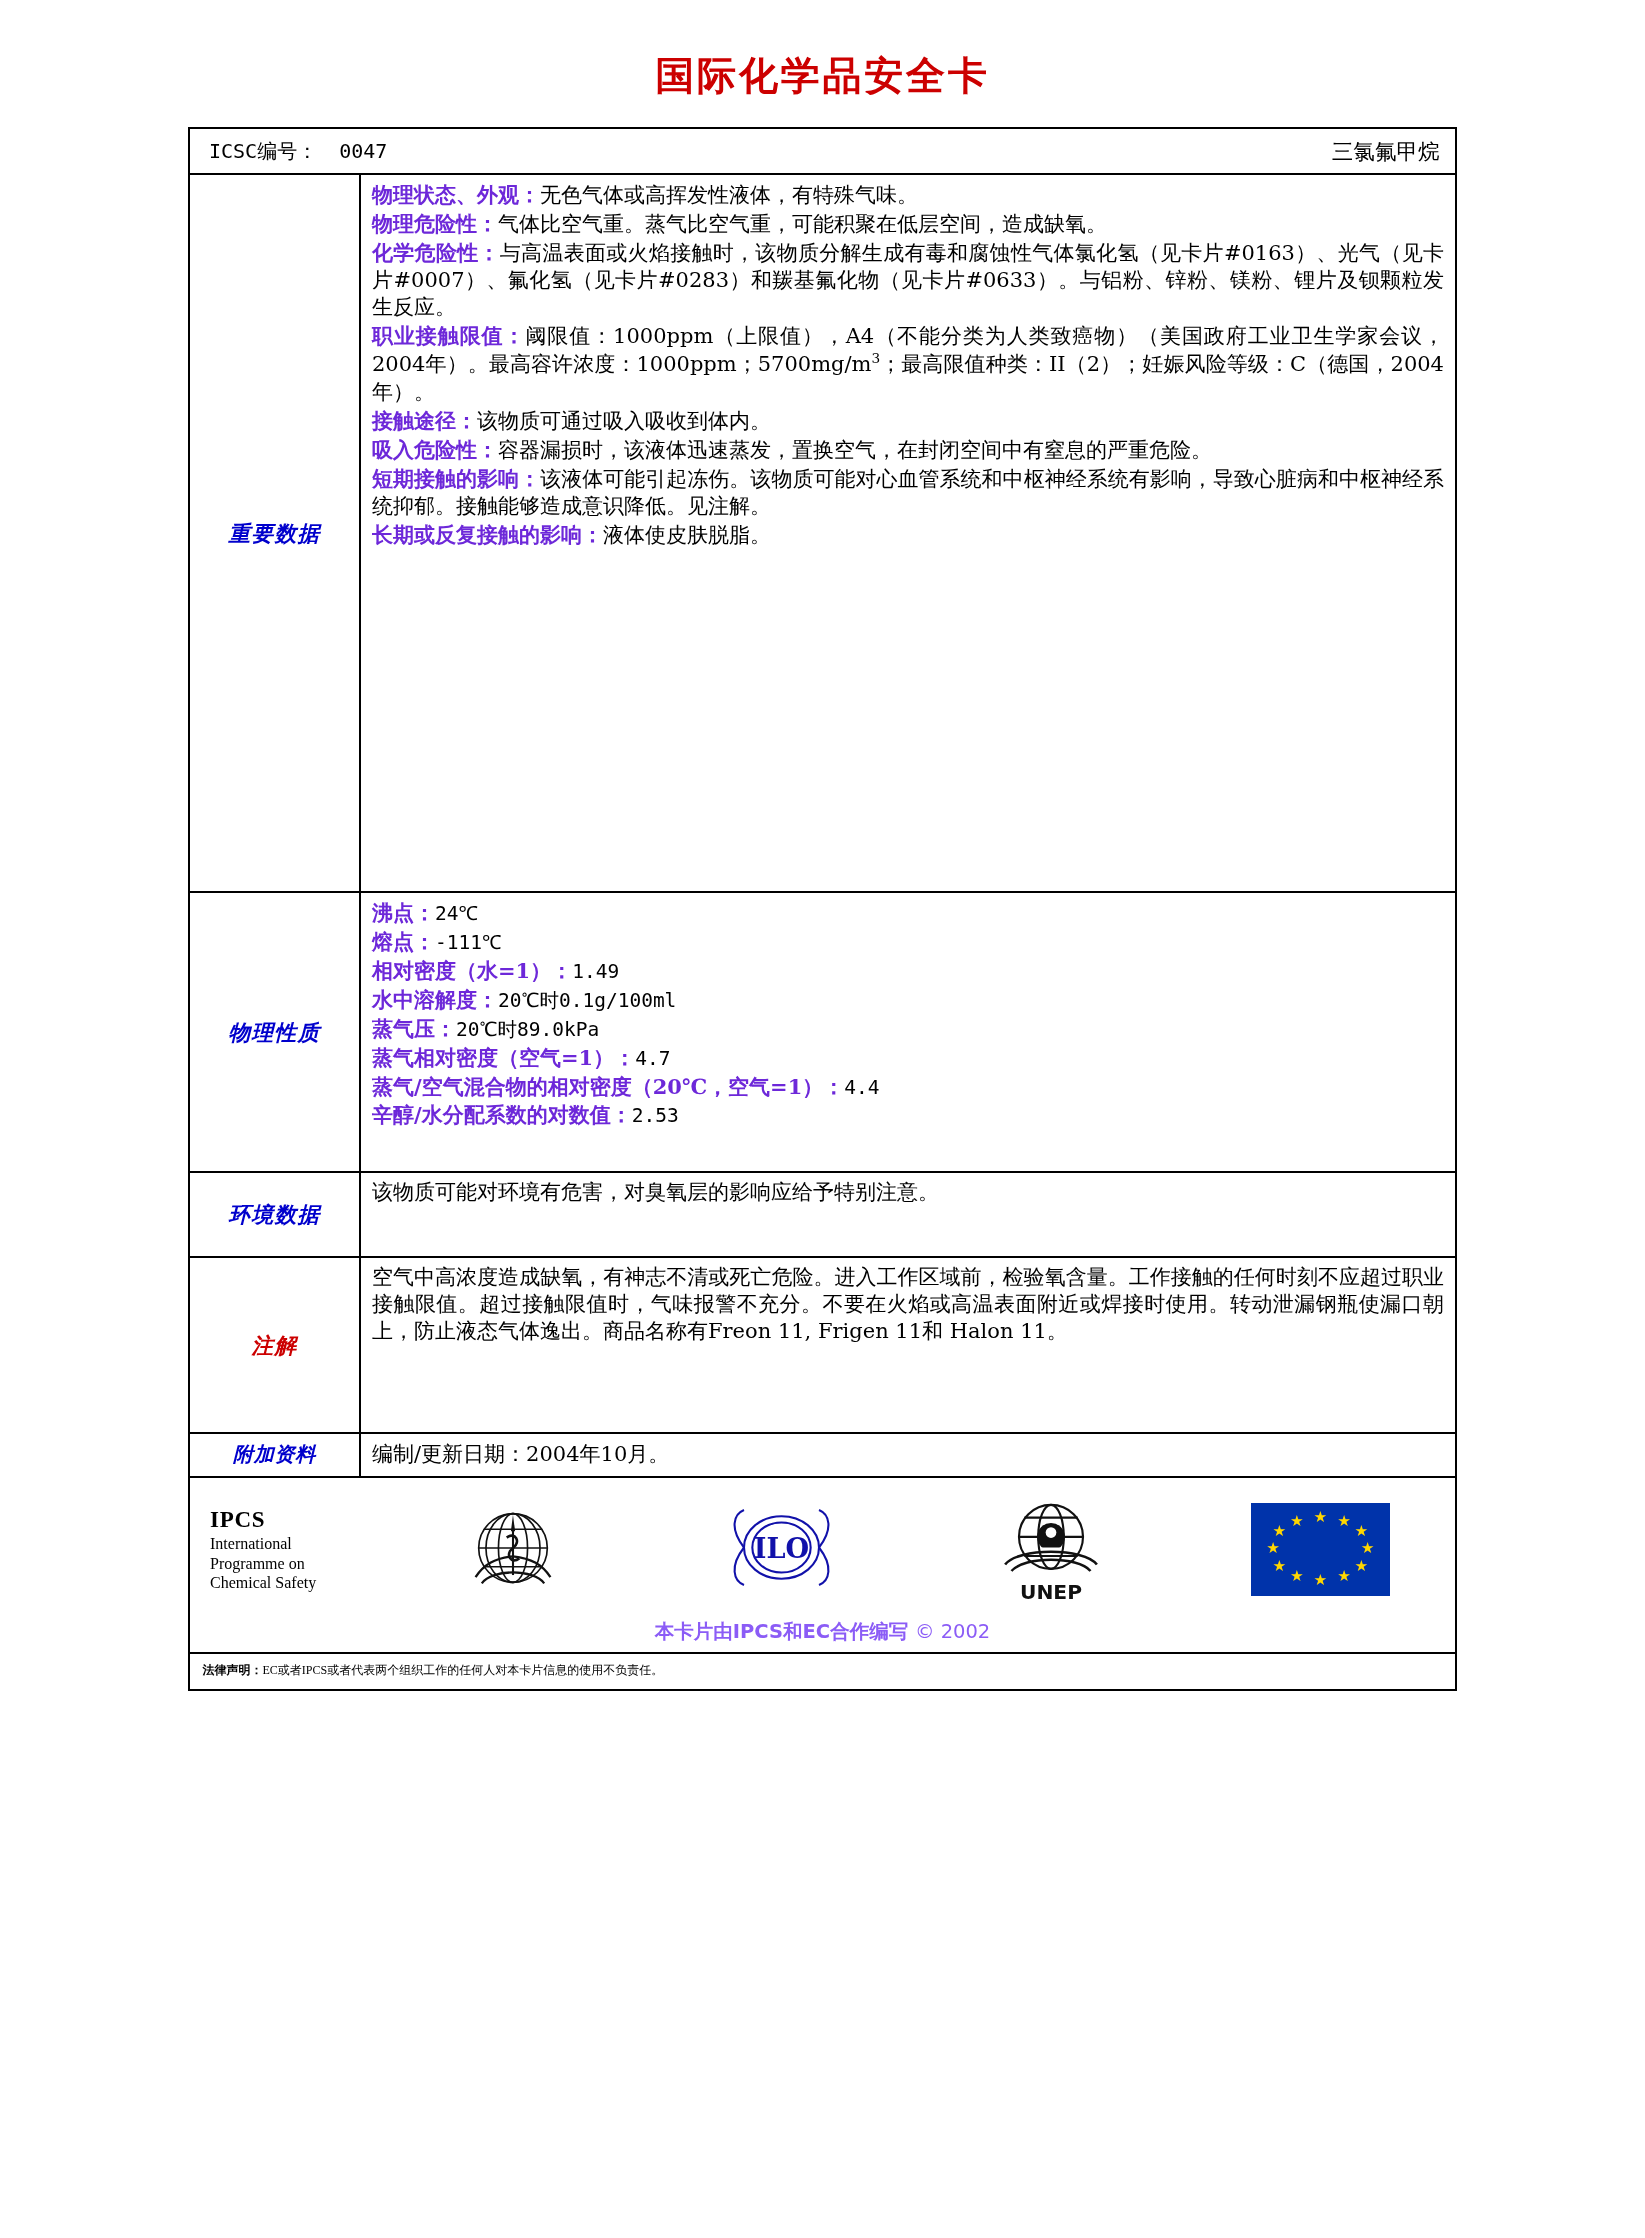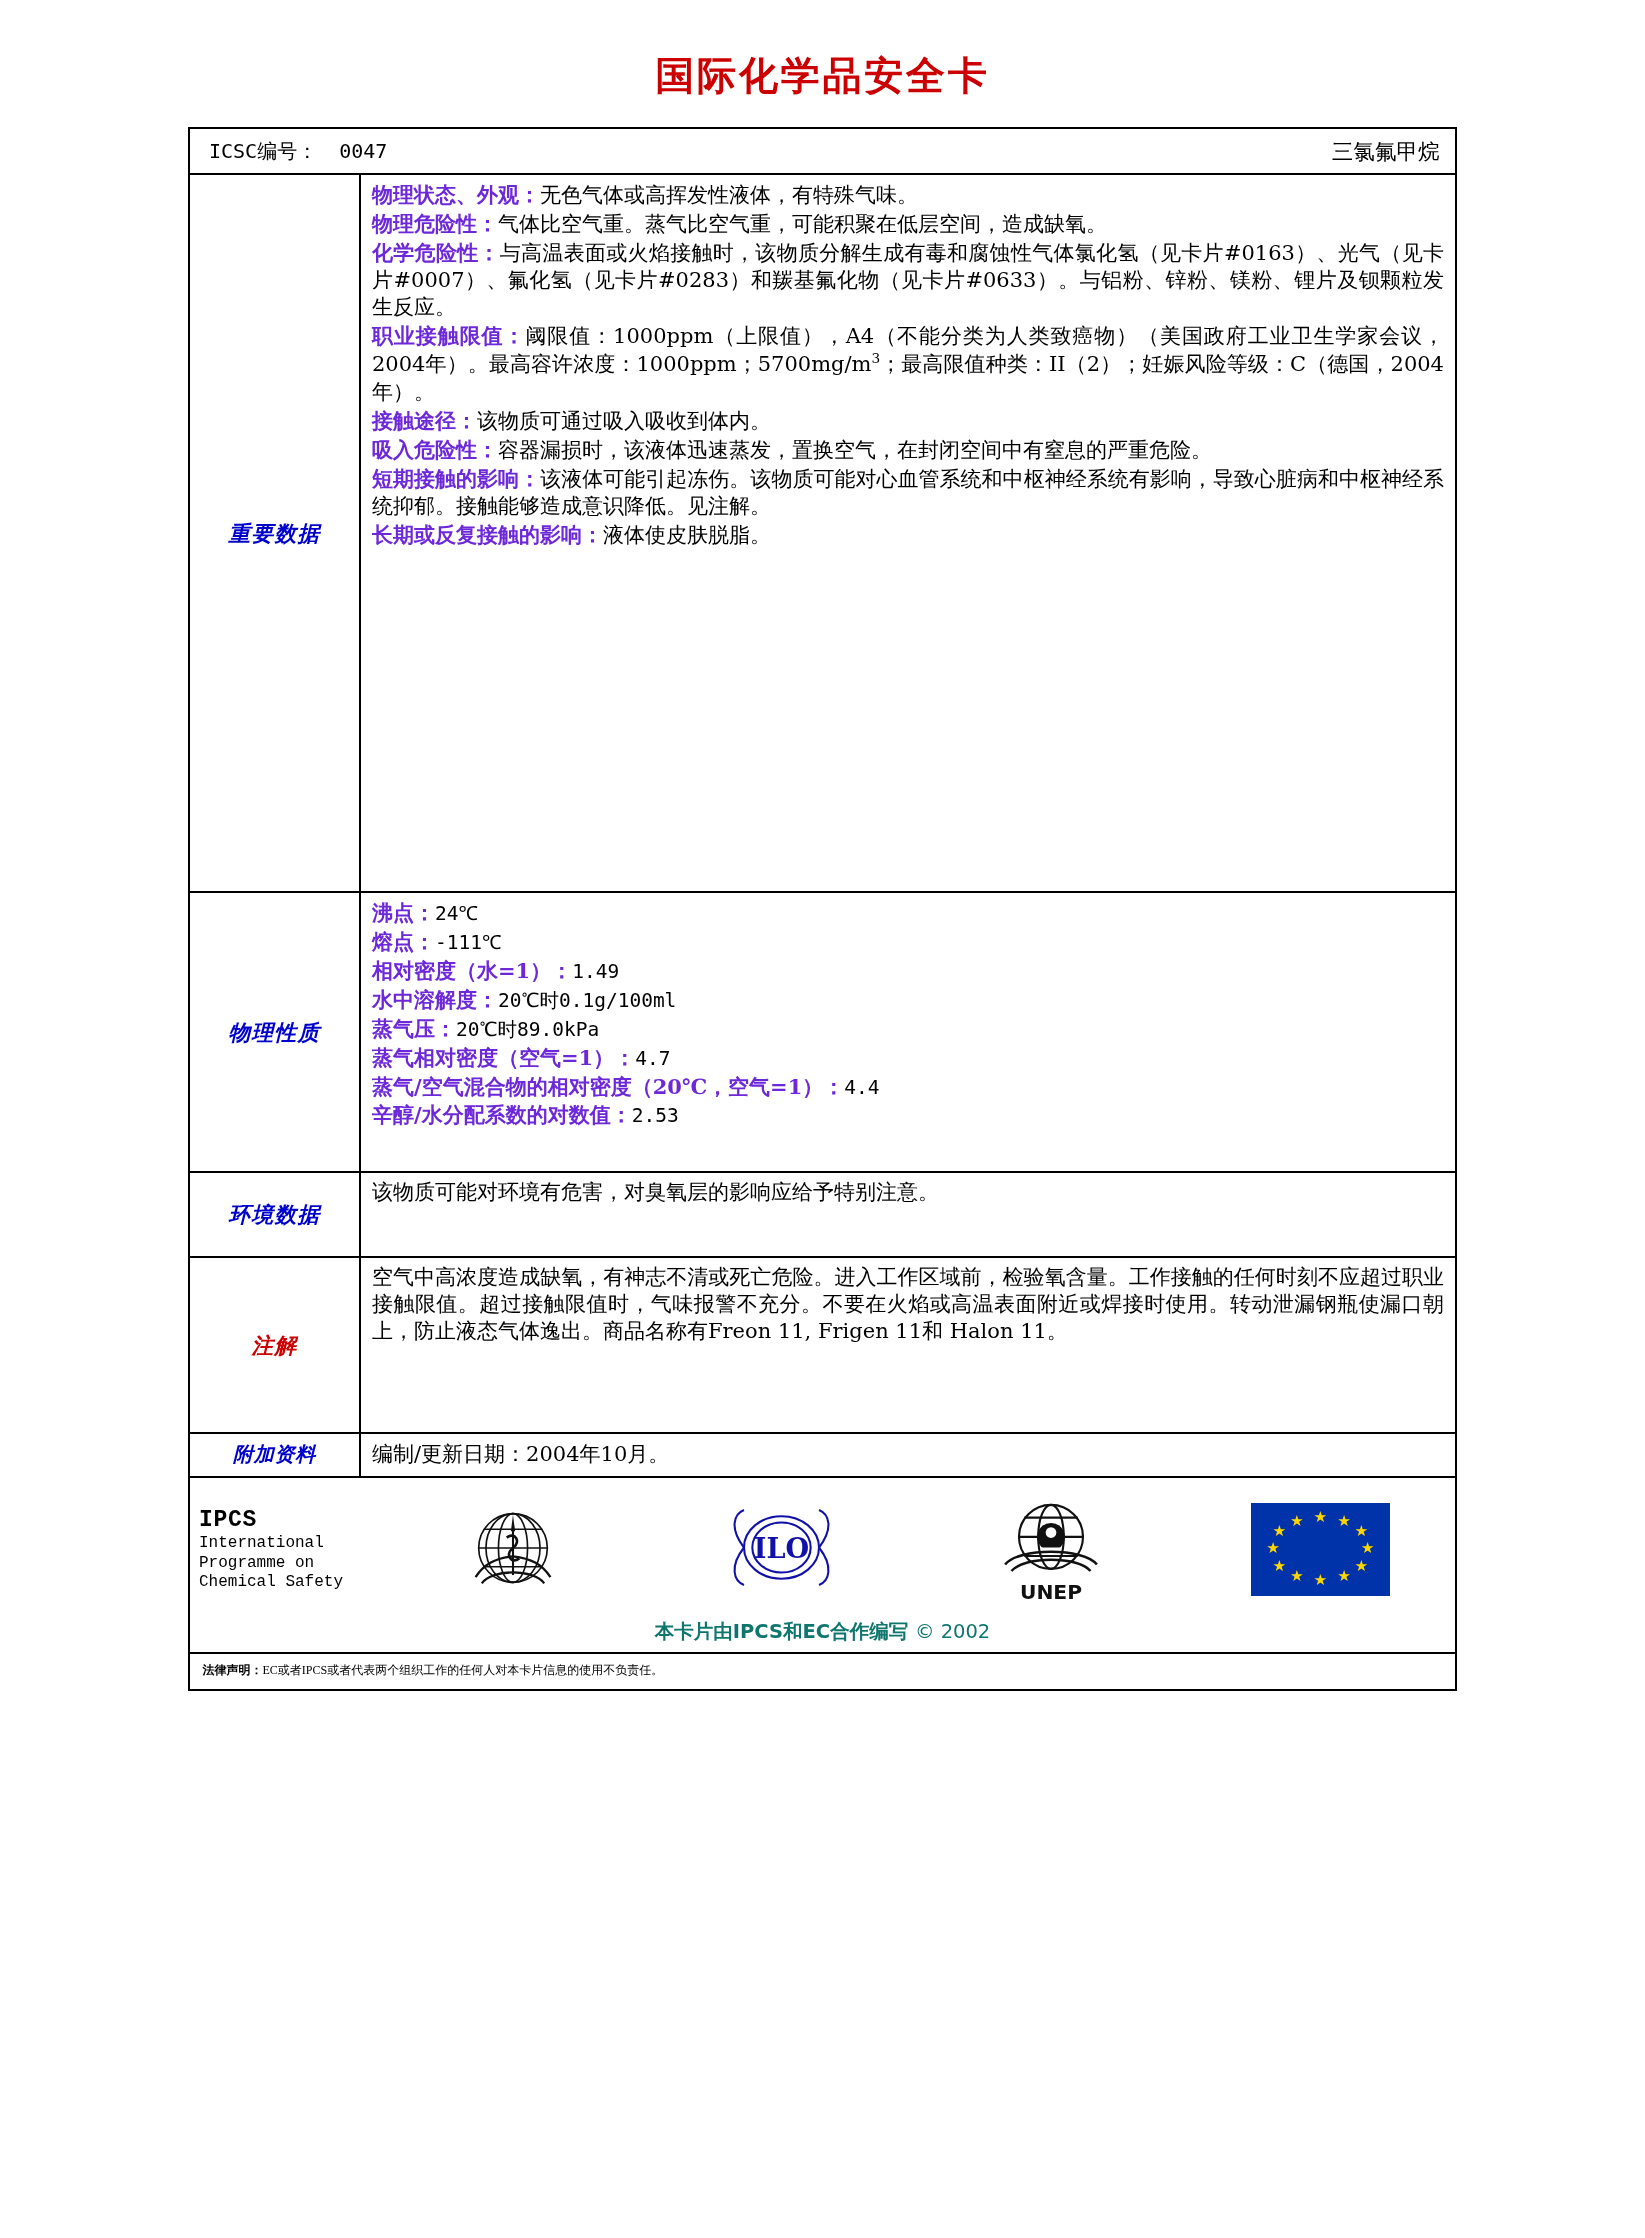--- a/index.html
+++ b/index.html
@@ -116,43 +116,43 @@
     border-bottom: 2.1px solid #000;
     padding: 7px 0 4.2px 0;
   }
   .logos {
     display: flex;
     align-items: center;
     height: 129px;
   }
   .ipcs {
     width: 188px;
-    padding-left: 9px;
-    box-sizing: border-box;
-    font-family: Liberation Mono, monospace;
+    padding-left: 20px;
+    box-sizing: border-box;
+    font-family: Liberation Serif, serif;
     line-height: 1.22;
   }
   .ipcs .big {
     font-weight: bold;
     font-size: 23px;
     letter-spacing: 0.7px;
   }
   .ipcs .small { font-size: 16px; }
   .logo-slot {
     flex: 1;
     display: flex;
     align-items: center;
     justify-content: center;
   }
   .who-logo, .ilo-logo, .unep-logo {
     position: relative;
   }
   .credit {
     text-align: center;
-    color: #0f766e;
+    color: #8b5cf6;
     font-family: "DejaVu Sans", "Liberation Sans", sans-serif;
     font-weight: bold;
     font-size: 19.5px;
     padding: 4.2px 0 2.8px 0;
   }
   .credit .cp { font-weight: normal; }
   .legal {
     padding: 8.3px 12.5px 9.7px 12.5px;
     font-family: Liberation Serif, serif;
     font-size: 12px;

